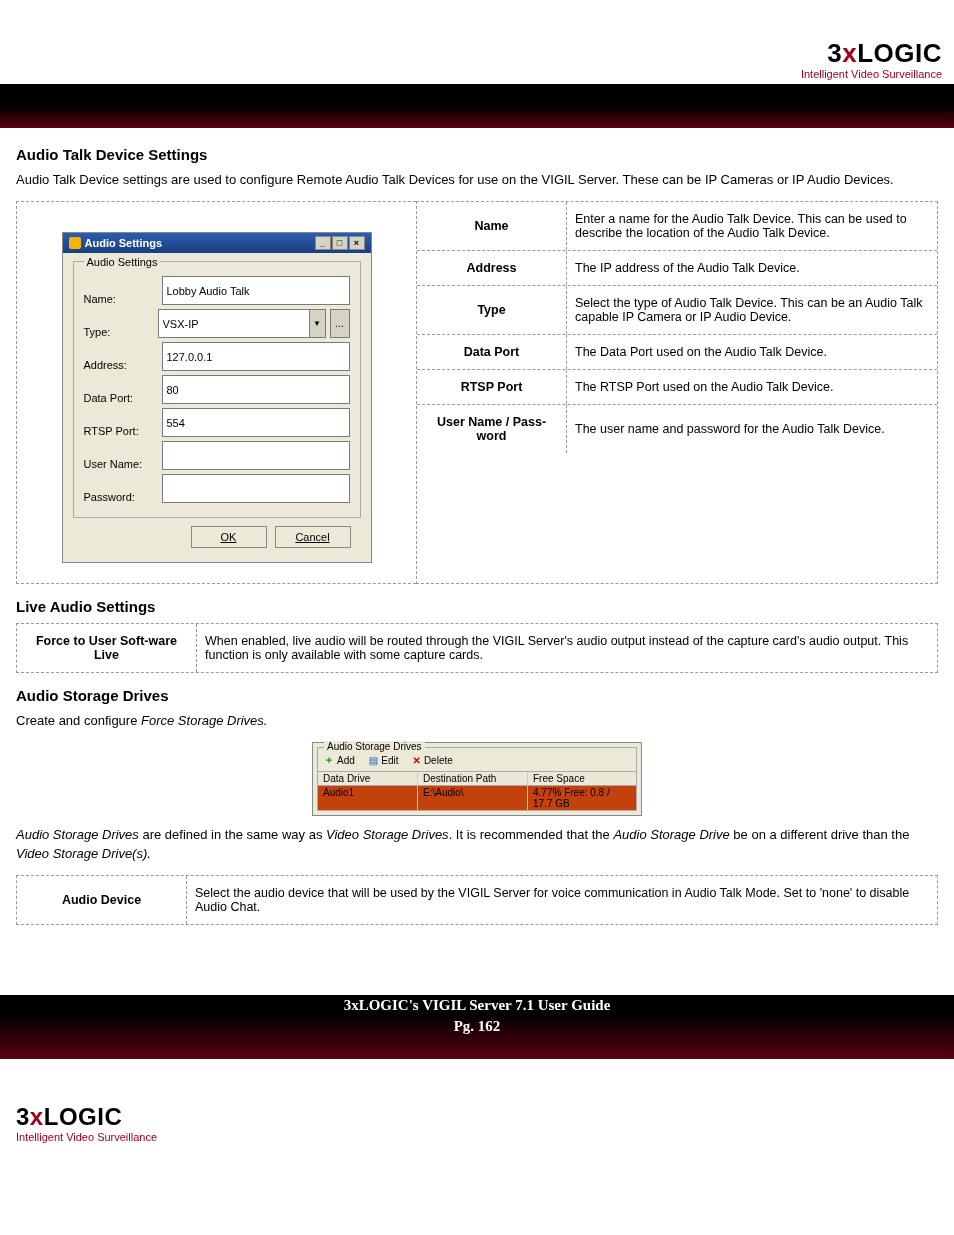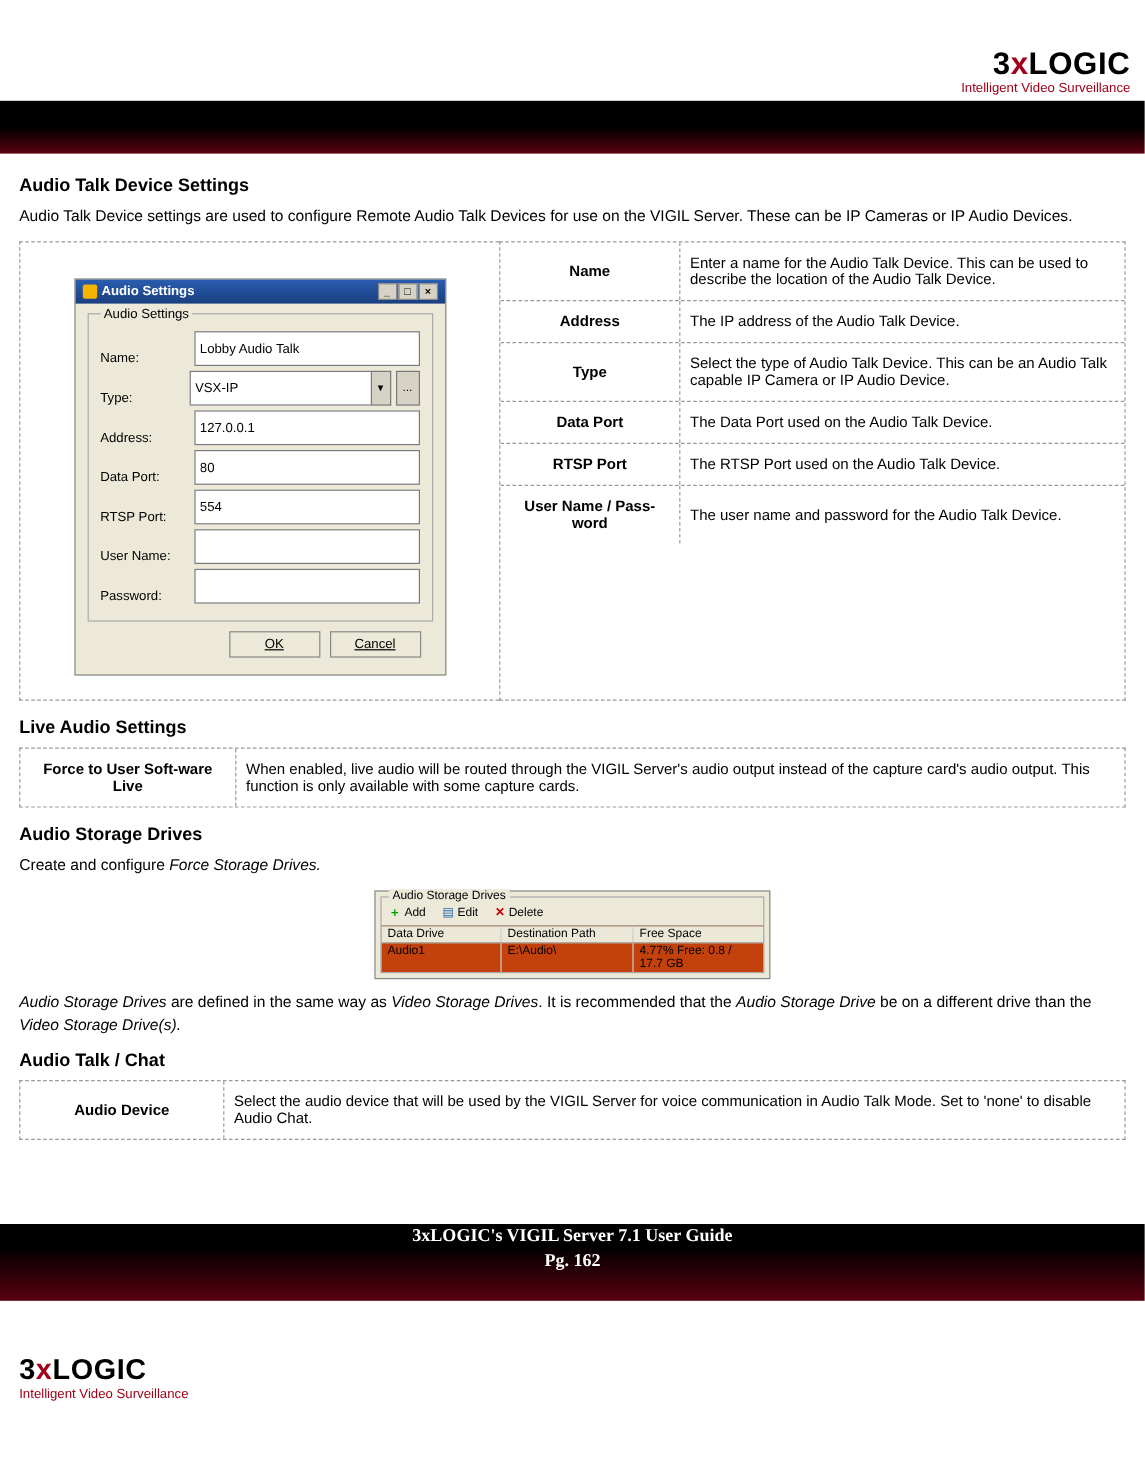--- a/index.html
+++ b/index.html
@@ -380,21 +380,20 @@
             </div>
           </div>
         </div>
       </div>
     </div>
 
     <p class="para">
       <span class="italic">Audio Storage Drives</span><span> are defined in the same way as </span><span class="italic">Video Storage Drives</span><span>. It is recommended that the </span><span class="italic">Audio Storage Drive</span><span> be on a different drive than the </span><span class="italic">Video Storage Drive(s).</span>
     </p>
 
-    <h4 class="section">Audio Talk / Chat</h4>
     <div class="dashed-wrap chat-table">
       <div class="dashed-row">
         <div class="dashed-cell-left">Audio Device</div>
         <div class="dashed-cell-right">Select the audio device that will be used by the VIGIL Server for voice communication in Audio Talk Mode.  Set to 'none' to disable Audio Chat.</div>
       </div>
     </div>
 
   </div>
 
   <div class="footer-band">

